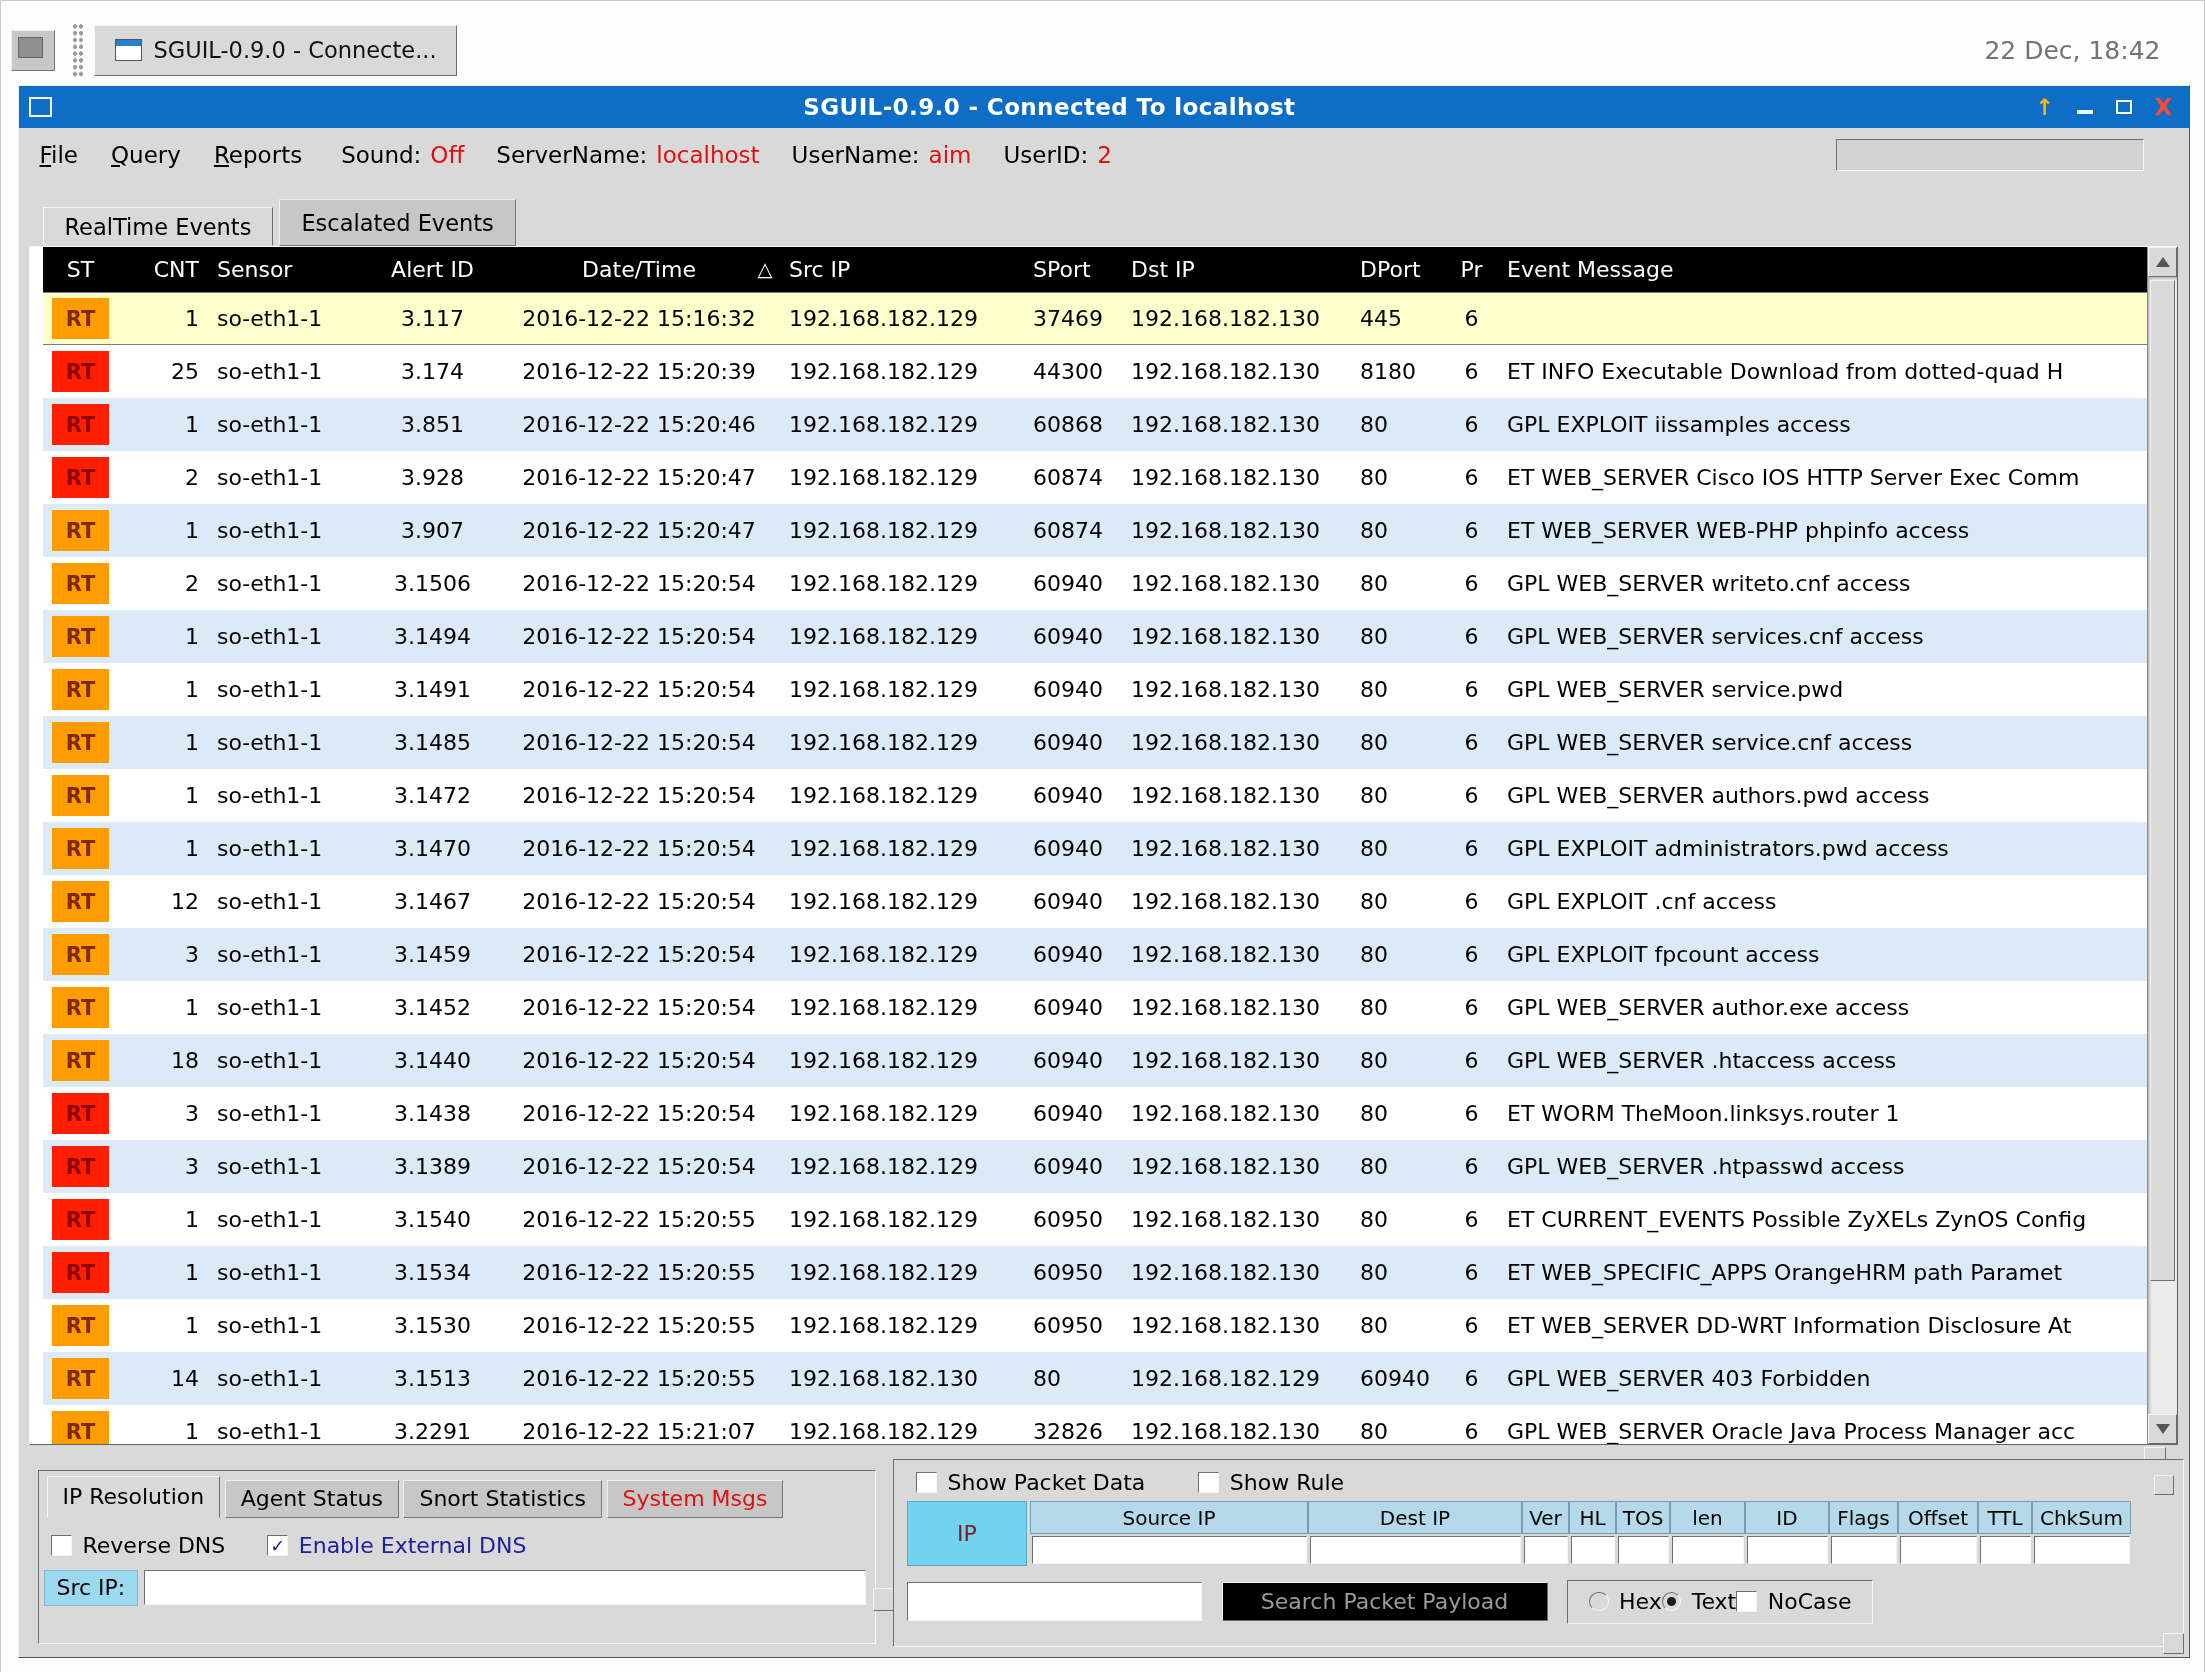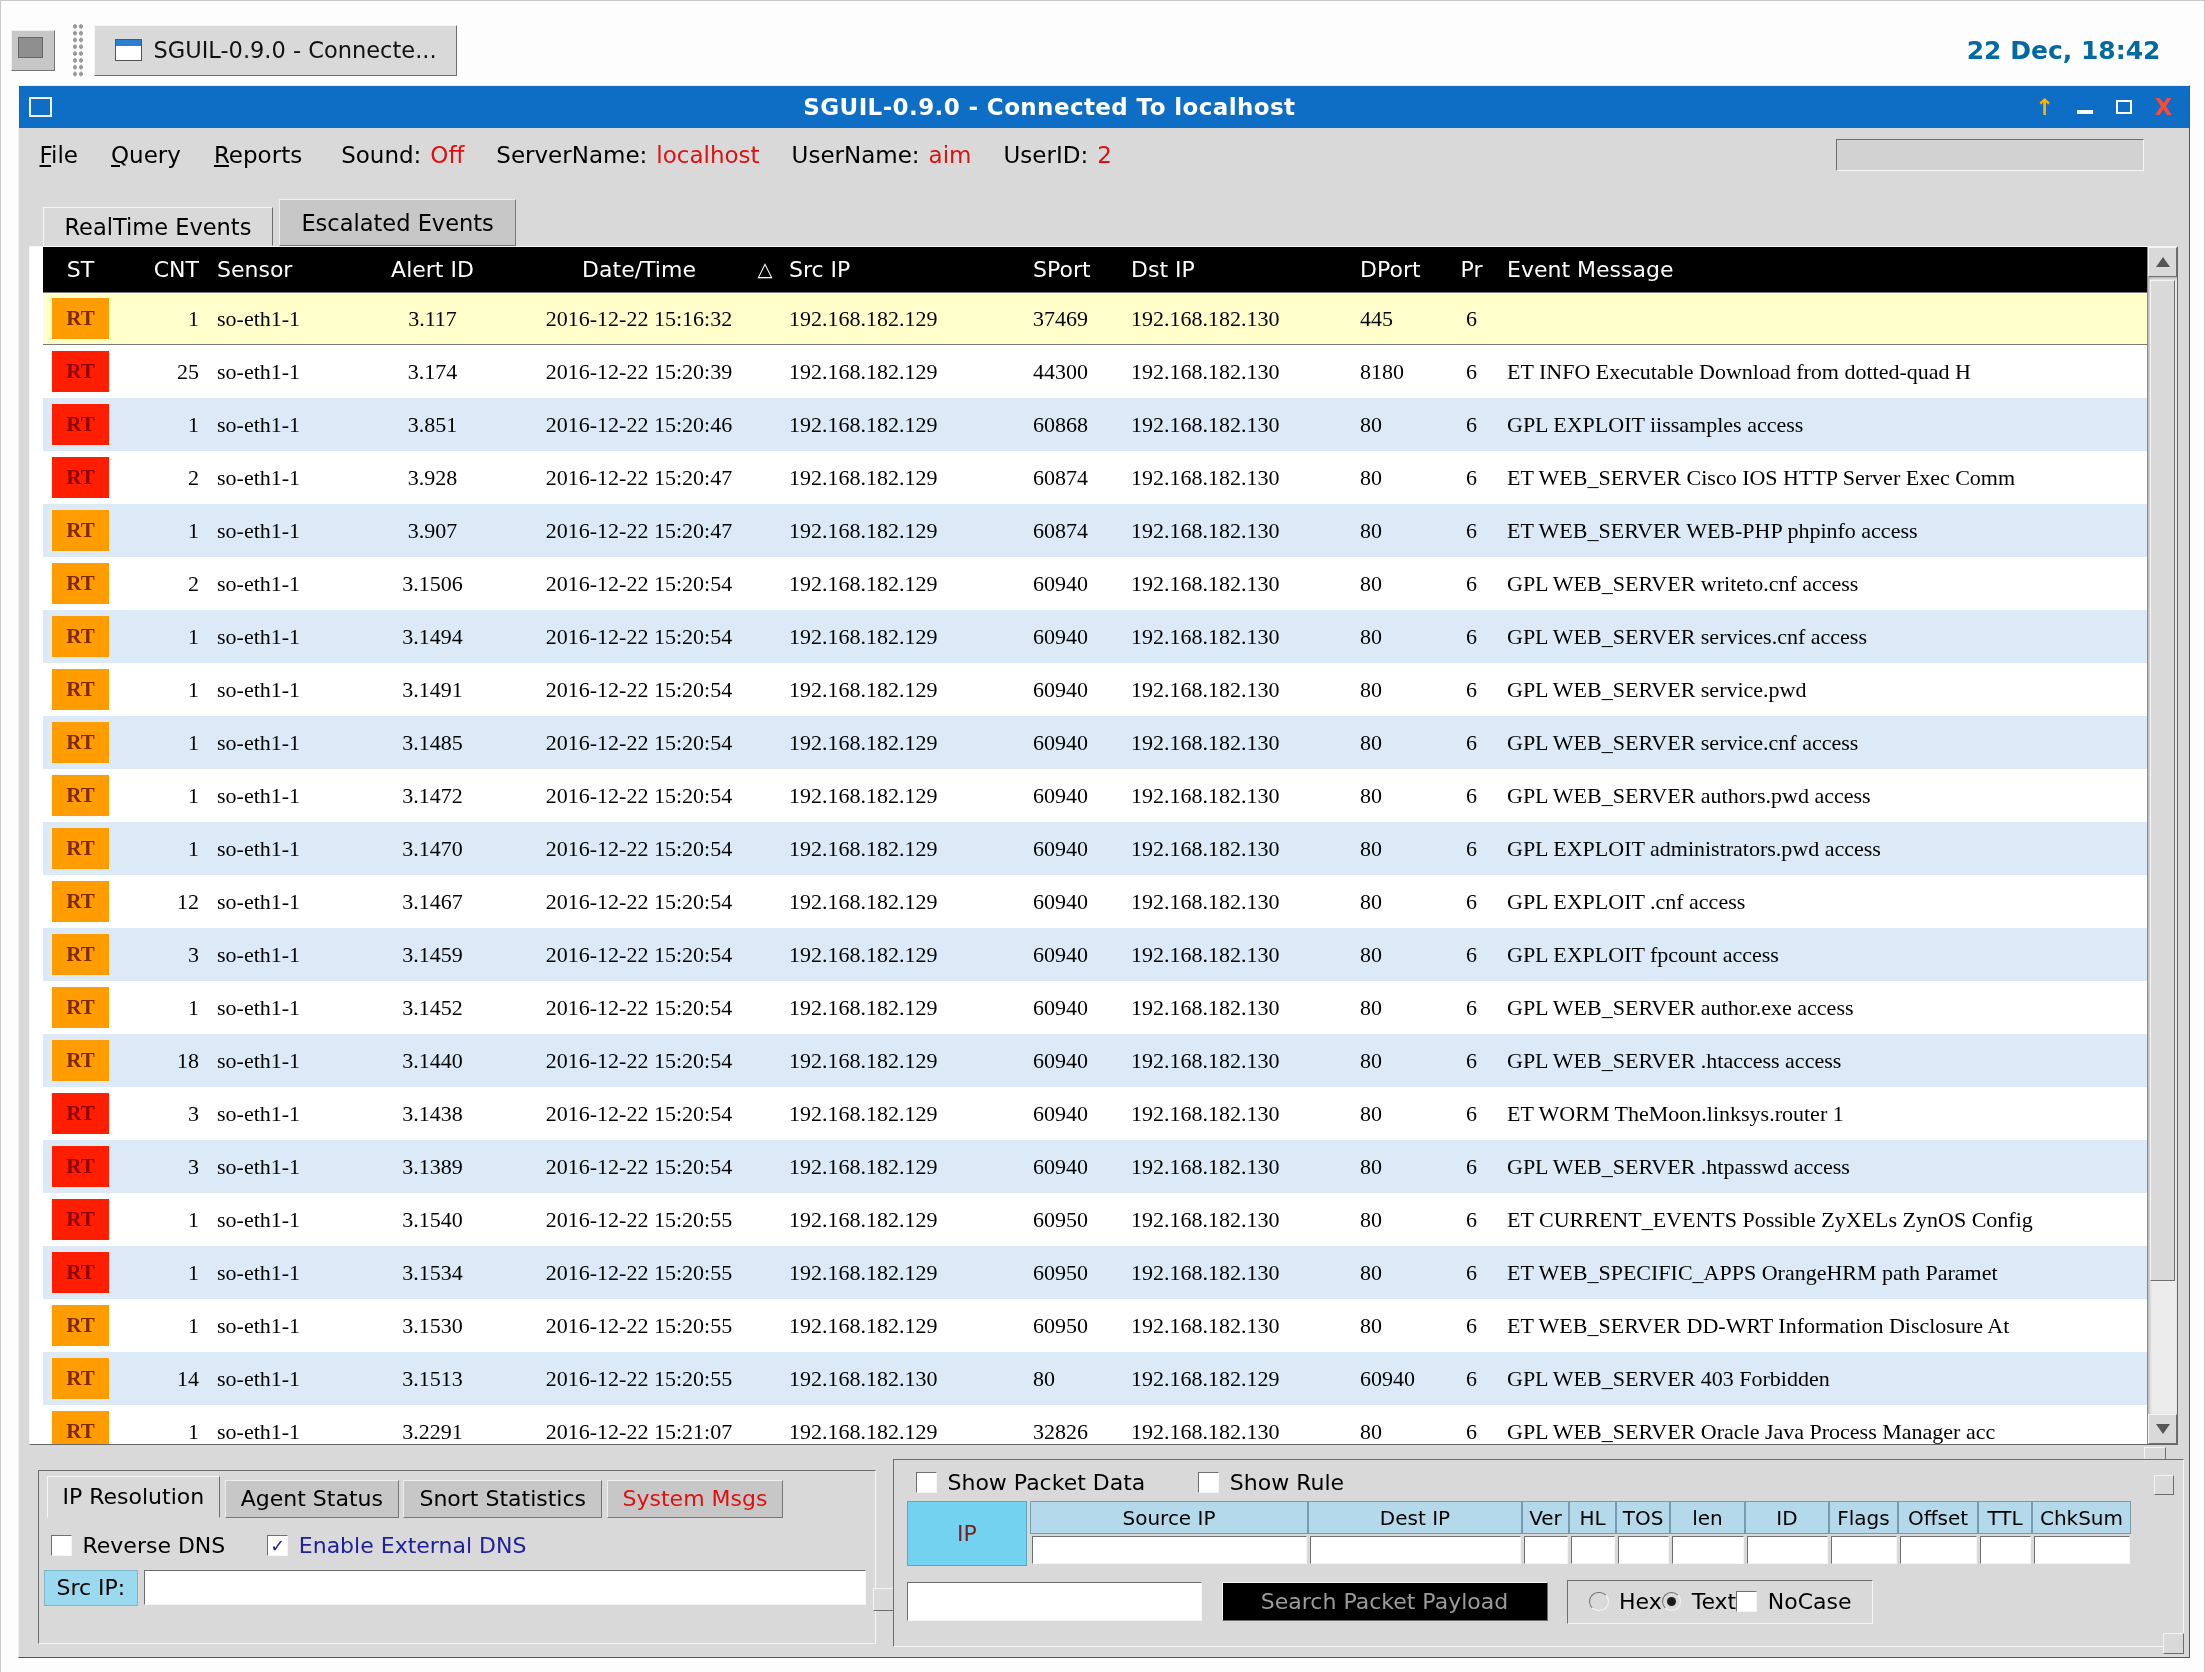--- a/index.html
+++ b/index.html
@@ -12,21 +12,21 @@
 
   
   #taskbar { position:absolute; left:10px; top:13.5px; width:2169px; height:71px; display:flex; align-items:center; }
   .pager-icon { width:44px; height:41px; background:#c7c7c7; border:1.5px solid; border-color:#efefef #777 #777 #efefef; position:relative; margin-right:16.5px; }
   .pager-icon::after { content:""; position:absolute; left:6px; top:6px; width:22.5px; height:19.5px; background:#8f8f8f; border:0.8px solid #666; }
   .tb-handle { width:12px; height:54px; margin-right:10.5px;
     background-image: radial-gradient(#9a9a9a 1.7px, transparent 2.1px); background-size:6px 6.8px; }
   .task-btn { height:51px; display:flex; align-items:center; gap:12px; padding:0 19.5px; background:#d9d9d9; font-size:22.5px; color:#111; }
   .task-btn-icon { width:27px; height:22.5px; background:#fff; border:1.5px solid #555; position:relative; }
   .task-btn-icon::before { content:""; position:absolute; left:0; right:0; top:0; height:6px; background:#2a7fd0; }
-  .clock { margin-left:auto; font-size:25px; color:#0369a1; padding-right:19.5px;font-weight:bold; }
+  .clock { margin-left:auto; font-size:25px; color:#737373; padding-right:19.5px; }
 
   
   #window { position:absolute; left:16.5px; top:84px; width:2172px; height:1573px; background:#d9d9d9; border:1.5px solid; border-color:#f0f0f0 #555 #555 #f0f0f0; overflow:hidden; }
 
   #titlebar { height:42px; background:#0e6ec6; display:flex; align-items:center; padding:0 10.5px; }
   .win-menu-icon { width:22.5px; height:19.5px; border:2.3px solid #f2f2f2; background:#0e6ec6; margin-right:12px; }
   .win-title { flex:1; text-align:center; color:#ffffff; font-weight:bold; font-size:23px; letter-spacing:0.4px; }
   .win-controls { display:flex; align-items:center; gap:22.5px; padding-right:6px; }
   .wc { font-size:22.5px; font-weight:bold; line-height:1; }
   .wc-rollup { color:#ffb400; }
@@ -49,21 +49,21 @@
   .tab { font-size:22.5px; padding:0 21px; display:flex; align-items:center; white-space:nowrap; }
   .tab.active { height:39px; background:#d9d9d9; border:1.5px solid; border-color:#f6f6f6 #6e6e6e #d9d9d9 #f6f6f6; }
   .tab.inactive { height:47px; background:#c7c7c7; border:1.5px solid; border-color:#eeeeee #777 #777 #eeeeee; }
 
   
   #main-frame { margin:0 10.5px; height:1199px; background:#ffffff; border:1.5px solid; border-color:#f6f6f6 #666 #666 #f6f6f6; display:flex; }
   #table-wrap { flex:1; display:flex; flex-direction:column; overflow:hidden; background:#fff;padding-left:13px; }
   .thead { flex:0 0 45px; background:#000; color:#fff; display:flex; font-size:22px; }
   .hcell { display:flex; align-items:center; padding:0 9px; position:relative; white-space:nowrap; }
   .sort { position:absolute; right:7.5px; font-size:19.5px; }
-  .tbody { flex:1; overflow:hidden; background:#84cc16;font-family:Liberation Serif, serif; }
+  .tbody { flex:1; overflow:hidden; background:#84cc16; }
   .trow { display:flex; height:53px; font-size:22px; color:#000; }
   .trow.plain { background:#ffffff; }
   .trow.alt { background:#dbeaf6; }
   .trow.selected { background:#ffffcb; border-top:1.5px solid #7c7c7c; border-bottom:1.5px solid #7c7c7c; }
   .tcell { display:flex; align-items:center; padding:0 9px; overflow:hidden; white-space:nowrap; }
 
   .col-st { flex:0 0 75px; justify-content:center; }
   .col-cnt { flex:0 0 90px; justify-content:flex-end; }
   .col-sensor { flex:0 0 159px; }
   .col-alertid { flex:0 0 131px; justify-content:center; }

